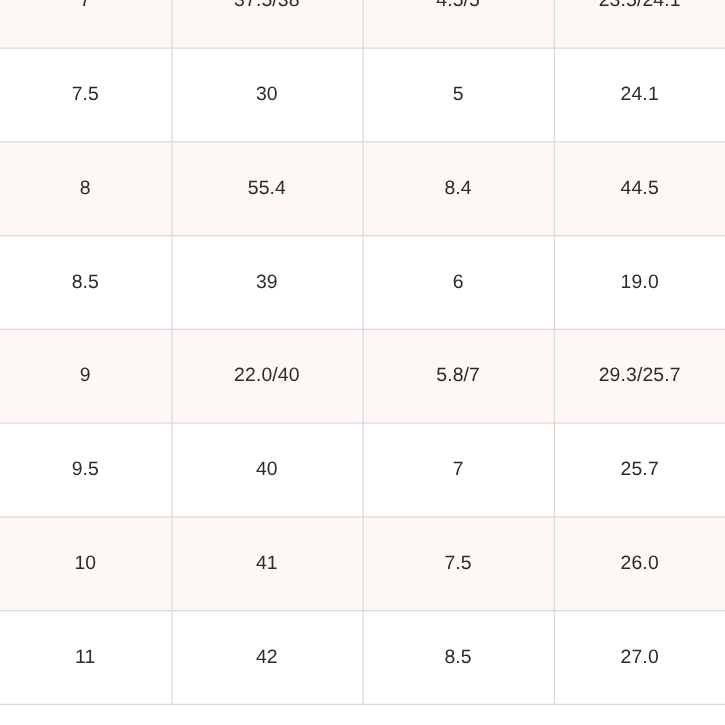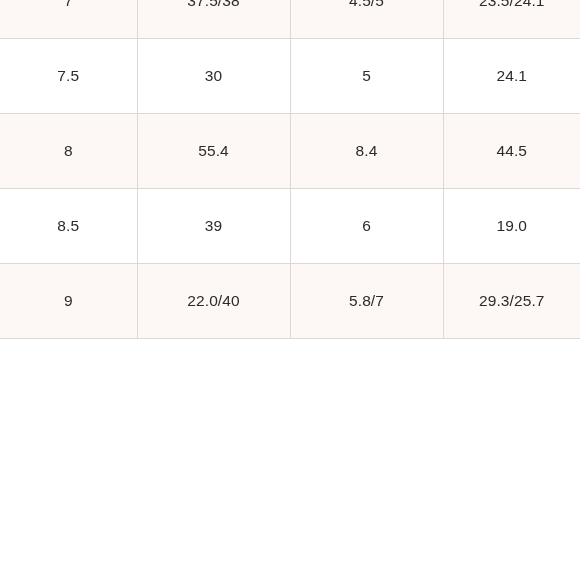--- a/index.html
+++ b/index.html
@@ -108,16 +108,34 @@
             <td>39</td>
             <td>6</td>
             <td class="last-col">19.0</td>
           </tr>
           <tr class="tint">
             <td>9</td>
             <td>22.0/40</td>
             <td>5.8/7</td>
             <td class="last-col">29.3/25.7</td>
           </tr>
+          <tr class="plain">
+            <td>9.5</td>
+            <td>40</td>
+            <td>7</td>
+            <td class="last-col">25.7</td>
+          </tr>
+          <tr class="tint">
+            <td>10</td>
+            <td>41</td>
+            <td>7.5</td>
+            <td class="last-col">26.0</td>
+          </tr>
+          <tr class="plain">
+            <td>11</td>
+            <td>42</td>
+            <td>8.5</td>
+            <td class="last-col">27.0</td>
+          </tr>
         </tbody>
     </table>
   </div>
 </div>
 
 </body></html>

